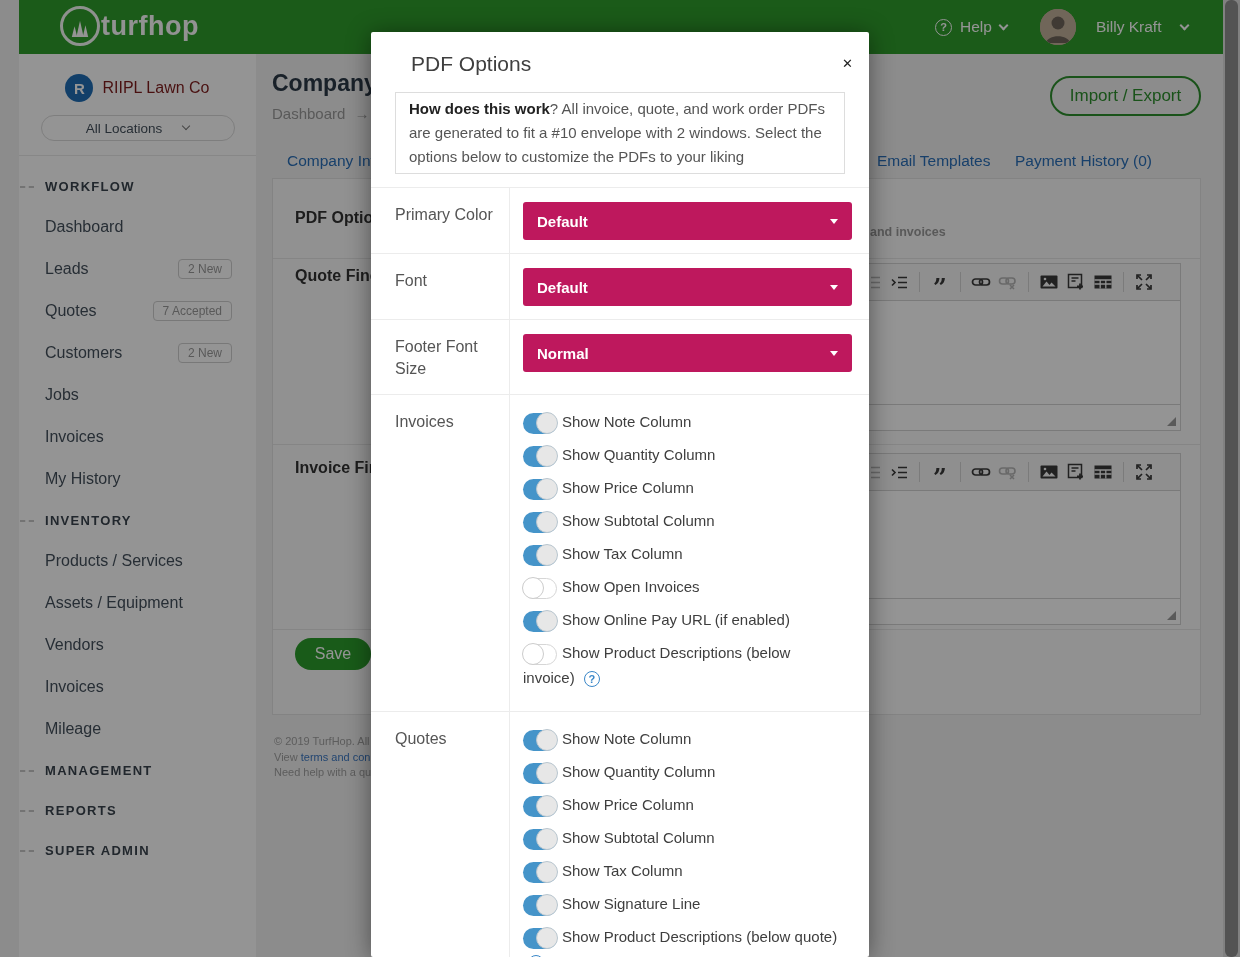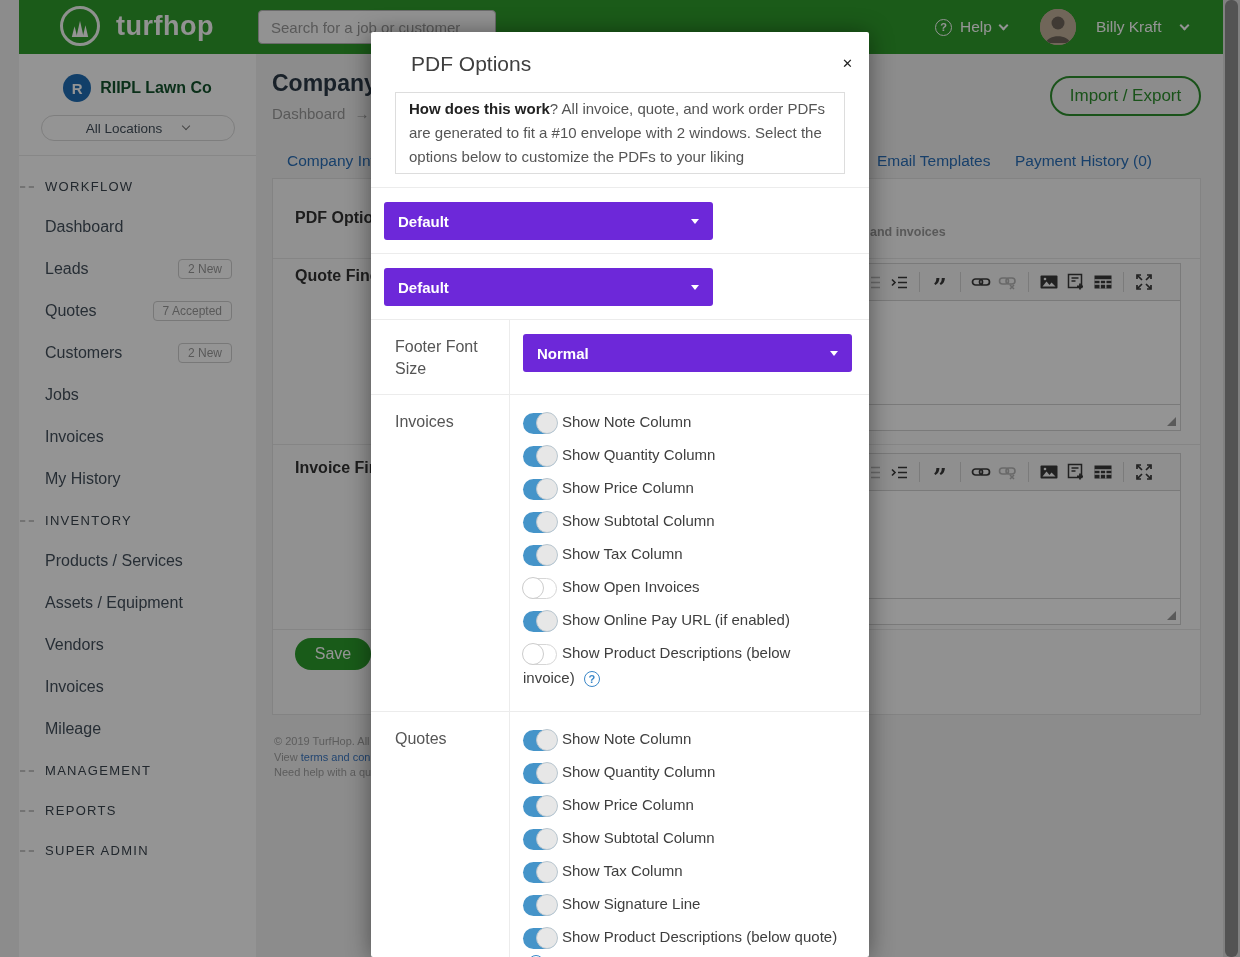--- a/index.html
+++ b/index.html
@@ -4,21 +4,21 @@
 <style>
   *{box-sizing:border-box;margin:0;padding:0}
   html,body{width:1240px;height:957px}
   body{position:relative;overflow:hidden;background:#f1f1f1;
        font-family:"Liberation Sans","DejaVu Sans",sans-serif;color:#333}
   #scrollbar{position:absolute;right:0;top:0;width:17px;height:957px;background:#dedede;z-index:30}
   #scrollbar .thumb{position:absolute;left:2px;top:0;width:13px;height:957px;border-radius:6px;background:#8f8f8f}
 
   
   #navbar{position:absolute;left:19px;top:0;width:1221px;height:54px;background:#2f9e2c;z-index:10}
-  .brandwrap{position:absolute;left:41px;top:6px;display:flex;align-items:center;gap:16px;color:#fff;cursor:pointer}
+  .brandwrap{position:absolute;left:41px;top:6px;display:flex;align-items:center;gap:1px;color:#fff;cursor:pointer}
   .brandmark{width:40px;height:40px;border:3px solid rgba(255,255,255,.95);border-radius:50%;
              display:flex;align-items:flex-end;justify-content:center;padding-bottom:5px}
   .brandname{font-size:27px;font-weight:700;letter-spacing:.5px;color:#fbfbfb}
   #nav-search{position:absolute;left:239px;top:10px;width:238px;height:34px;border:1px solid #b9b9b9;
               border-radius:4px;background:#fbfbfb;padding:0 12px;font-size:15px;color:#555;outline:none;
               font-family:inherit}
   #nav-search::placeholder{color:#9a9a9a}
   .nav-help{position:absolute;left:916px;top:0;height:54px;display:flex;align-items:center;gap:8px;
             color:#fff;font-size:15.5px;cursor:pointer}
   .qcirc{display:inline-flex;width:17px;height:17px;border:1.5px solid #fff;border-radius:50%;
@@ -27,28 +27,28 @@
             color:#fff;font-size:15.5px;cursor:pointer}
   .avatar{width:36px;height:36px;border-radius:50%;overflow:hidden;background:#c7b39d;flex:none}
   .chev{display:inline-block;width:7px;height:7px;border-right:2px solid currentColor;
         border-bottom:2px solid currentColor;transform:rotate(45deg);margin-top:-4px}
 
   
   #sidebar{position:absolute;left:19px;top:54px;width:237px;height:903px;background:#fff;z-index:8}
   .co-row{display:flex;align-items:center;justify-content:center;gap:9px;padding-top:20px;cursor:pointer}
   .co-logo{width:28px;height:28px;border-radius:50%;background:#1f6db5;color:#fff;display:flex;
            align-items:center;justify-content:center;font-size:15px;font-weight:700}
-  .co-name{font-size:16px;font-weight:700;color:#14532d}
+  .co-name{font-size:16px;font-weight:400;color:#7f1d1d}
   .loc-pill{margin:13px auto 0;width:194px;height:26px;border:1px solid #dadada;border-radius:14px;
             display:flex;align-items:center;justify-content:center;gap:21px;font-size:13.5px;color:#44505c;cursor:pointer}
   .loc-pill .chev{width:6px;height:6px;border-width:1.5px;color:#777}
   .side-div{height:1px;background:#e8e8e8;margin-top:14px}
   #side-sections{margin-top:10px}
   .side-head{display:flex;align-items:center;height:40px;position:relative;padding-left:26px;
-             color:#3a444e;font-size:13px;font-weight:400;letter-spacing:1.3px;cursor:pointer}
+             color:#3a444e;font-size:13px;font-weight:700;letter-spacing:1.3px;cursor:pointer}
   .dash{position:absolute;left:1px;top:50%;width:14px;border-top:2px dashed #c6c6c6}
   .side-item{display:flex;align-items:center;justify-content:space-between;height:42px;
              padding:0 24px 0 26px;font-size:16px;color:#44505c;cursor:pointer}
   .badge{border:1px solid #cfcfcf;border-radius:4px;color:#9a9a9a;font-size:12px;padding:2px 9px;background:#fff}
 
   
   #content{position:absolute;left:256px;top:54px;width:967px;height:903px;background:#f1f1f1;z-index:6}
   #page-title{position:absolute;left:16px;top:16px;font-size:23px;font-weight:700;color:#2b3947;white-space:nowrap}
   #breadcrumb{position:absolute;left:16px;top:51px;font-size:15px;color:#9a9a9a;display:flex;gap:9px;white-space:nowrap}
   #import-export{position:absolute;left:794px;top:22px;width:151px;height:40px;border:2px solid #2e8f2e;
@@ -84,21 +84,21 @@
   #m-head{padding:20px 40px 12px;position:relative}
   #m-title{font-size:21px;font-weight:500;color:#3f3f3f}
   #m-close{position:absolute;right:16px;top:24px;font-size:13px;font-weight:700;color:#222;cursor:pointer}
   .m-info{margin:4px 24px 0;border:1px solid #ddd;padding:4px 13px;font-size:15px;line-height:24px;color:#555}
   .m-info b{color:#222}
   #m-rows{margin-top:13px}
   .m-row{display:flex;border-top:1px solid #ececec}
   .m-lab{flex:0 0 139px;padding:16px 0 14px 24px;border-right:1px solid #ececec;color:#555;
          font-size:16px;line-height:22px}
   .m-ctl{padding:14px 0 13px 13px}
-  .gsel{width:329px;height:38px;background:#6d28d9;border-radius:3px;display:flex;align-items:center;
+  .gsel{width:329px;height:38px;background:#be185d;border-radius:3px;display:flex;align-items:center;
         justify-content:space-between;padding:0 14px;color:#fff;font-size:15px;font-weight:700;cursor:pointer}
   .gcaret{width:0;height:0;border-left:4px solid transparent;border-right:4px solid transparent;
           border-top:5px solid #fff}
   .toggle-item{width:317px;line-height:25px;margin-bottom:8px;font-size:15px;color:#3e3e3e}
   .m-ctl.wide .toggle-item{width:332px}
   .tg{display:inline-block;width:34px;height:21px;border-radius:11px;position:relative;vertical-align:middle;cursor:pointer}
   .tg .knob{position:absolute;top:-1px;width:22px;height:22px;border-radius:50%}
   .tg.on{background:#4594c9}
   .tg.on .knob{right:-1px;background:#e7e7e7;border:1px solid #b9c6cf}
   .tg.off{background:#fff;border:1px solid #d6d6d6}
@@ -115,21 +115,20 @@
   <div class="brandwrap">
     <span class="brandmark">
       <svg width="22" height="20" viewBox="0 0 24 22">
         <polygon points="3,21 6,9 9,21" fill="#fff"></polygon>
         <polygon points="8,21 12,3 16,21" fill="#fff"></polygon>
         <polygon points="15,21 18,8 21,21" fill="#fff"></polygon>
       </svg>
     </span>
     <span class="brandname">turfhop</span>
   </div>
-  <input id="nav-search" type="text" placeholder="Search for a job or customer" style="">
   <div class="nav-help">
     <span class="qcirc">?</span>
     <span>Help</span>
     <span class="chev"></span>
   </div>
   <div class="nav-user">
     <span class="avatar">
       <svg width="36" height="36" viewBox="0 0 36 36">
         <rect width="36" height="36" fill="#c2b09a"></rect>
         <circle cx="18" cy="14" r="6.5" fill="#6e655a"></circle>
@@ -391,28 +390,30 @@
 <div id="modal">
   <div id="m-head">
     <div id="m-title">PDF Options</div>
     <span id="m-close">✕</span>
   </div>
   <div class="m-info">
     <b>How does this work</b><span>? All invoice, quote, and work order PDFs are generated to fit a #10 envelope with 2 windows. Select the options below to customize the PDFs to your liking</span>
   </div>
   <div id="m-rows">
       <div class="m-row">
+        <div class="m-lab">Primary Color</div>
         <div class="m-ctl">
           <div class="gsel">
             <span>Default</span>
             <span class="gcaret"></span>
           </div>
         </div>
       </div>
       <div class="m-row">
+        <div class="m-lab">Font</div>
         <div class="m-ctl">
           <div class="gsel">
             <span>Default</span>
             <span class="gcaret"></span>
           </div>
         </div>
       </div>
       <div class="m-row">
         <div class="m-lab">Footer Font Size</div>
         <div class="m-ctl">

